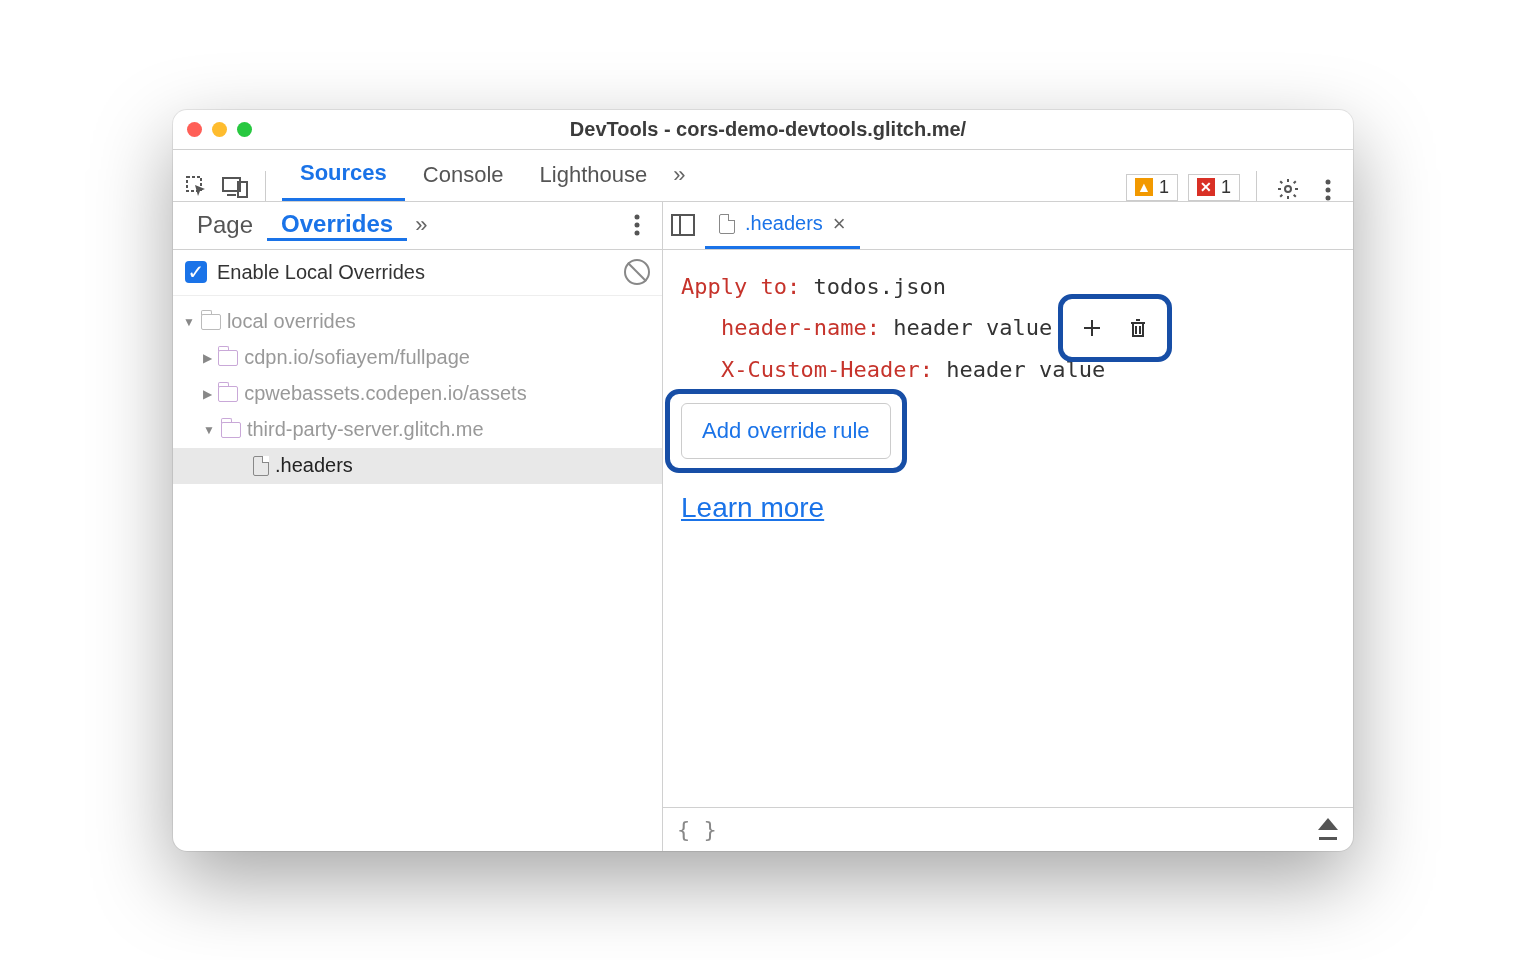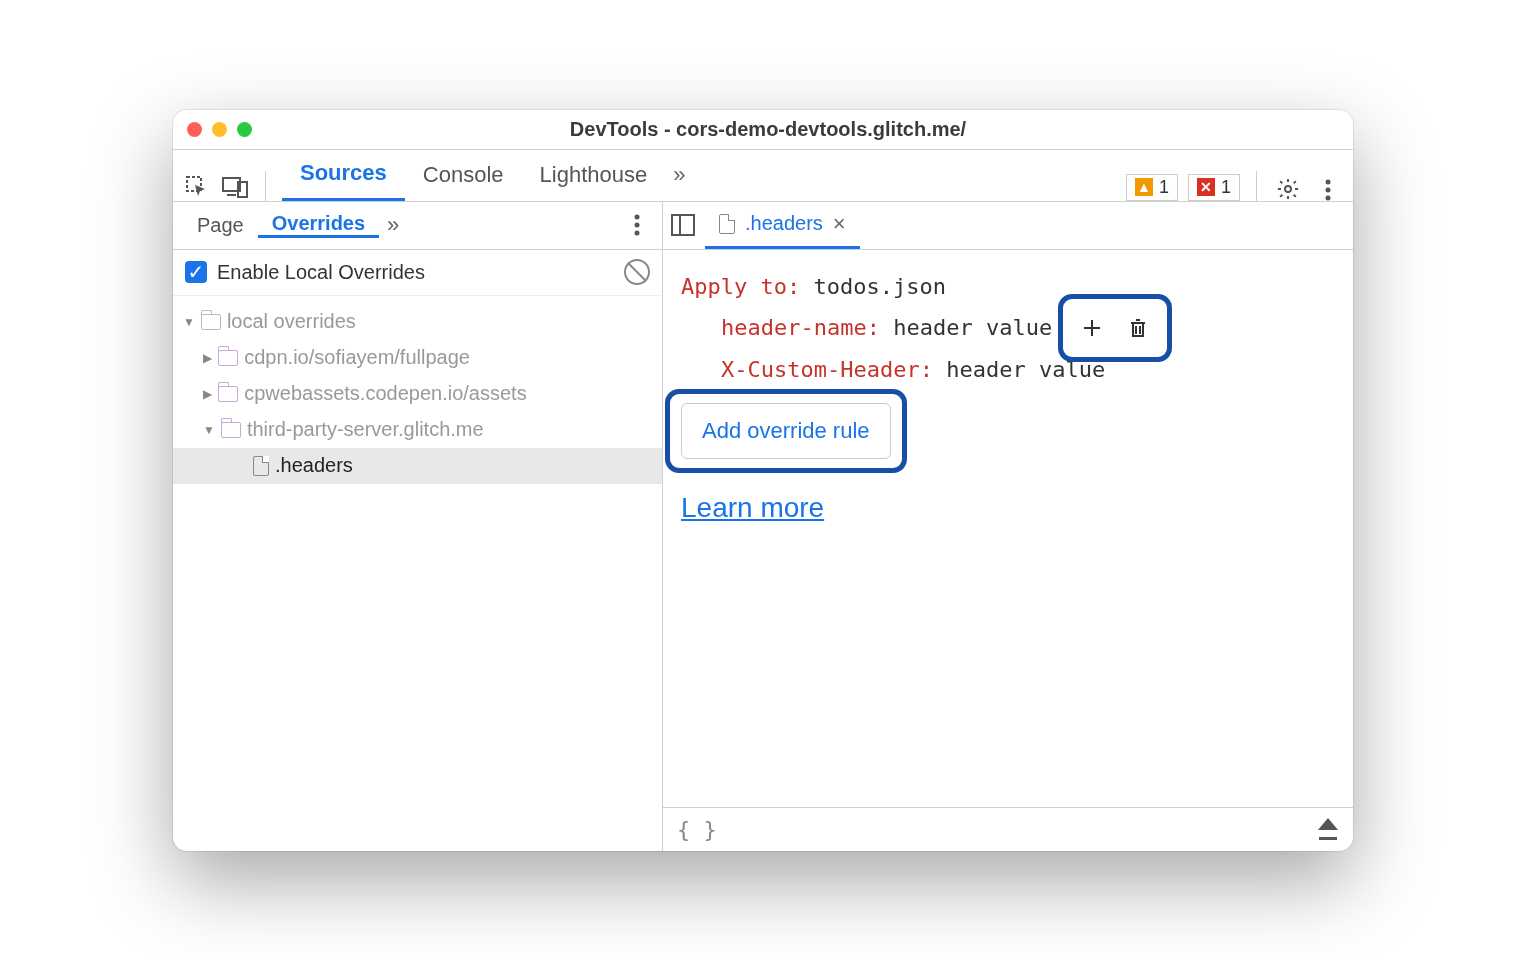--- a/index.html
+++ b/index.html
@@ -43,21 +43,21 @@
 .chev { color:#666; font-size:22px; padding:0 8px; display:flex; align-items:center;}
 .spacer { flex:1; }
 .badge { border:1px solid #ccc; padding:2px 8px; display:flex; align-items:center; gap:6px; font-size:18px;}
 .bi { width:18px; height:18px; display:inline-flex; align-items:center; justify-content:center; color:#fff; font-weight:bold; font-size:14px;}
 .bi.warn{ background:#f29900; }
 .bi.err{ background:#d93025; }
 .gear, .kebab { width:30px; display:flex; align-items:center; justify-content:center; color:#555;}
 .body { flex:1; display:flex; min-height:0; }
 .sidebar { width:490px; border-right:1px solid #d0d0d0; display:flex; flex-direction:column;}
 .side-tabs { display:flex; align-items:center; height:48px; border-bottom:1px solid #d0d0d0; padding:0 10px;}
-.side-tabs .dtab { font-size:20px; padding:0 14px;}
+.side-tabs .dtab { font-size:24px; padding:0 14px;}
 .side-tabs .kebab{ margin-left:auto;}
 .enable-row { display:flex; align-items:center; height:46px; padding:0 12px; gap:10px; border-bottom:1px solid #eee;}
 .checkbox { width:22px; height:22px; background:#1a73e8; border-radius:4px; display:flex; align-items:center; justify-content:center; color:#fff;}
 .clear { margin-left:auto; width:26px; height:26px; border:2px solid #888; border-radius:50%; position:relative;}
 .clear::after{content:""; position:absolute; width:26px; height:2px; background:#888; top:50%; left:50%; transform:translate(-50%,-50%) rotate(45deg);}
 .tree { padding:8px 0; font-size:20px; color:#555; }
 .tree-row { display:flex; align-items:center; height:36px; padding-left:10px; gap:6px; white-space:nowrap; overflow:hidden;}
 .tree-row .disc{ color:#888; font-size:12px;}
 .tree-row.l1{ padding-left:30px;}
 .tree-row.l2{ padding-left:80px;}

